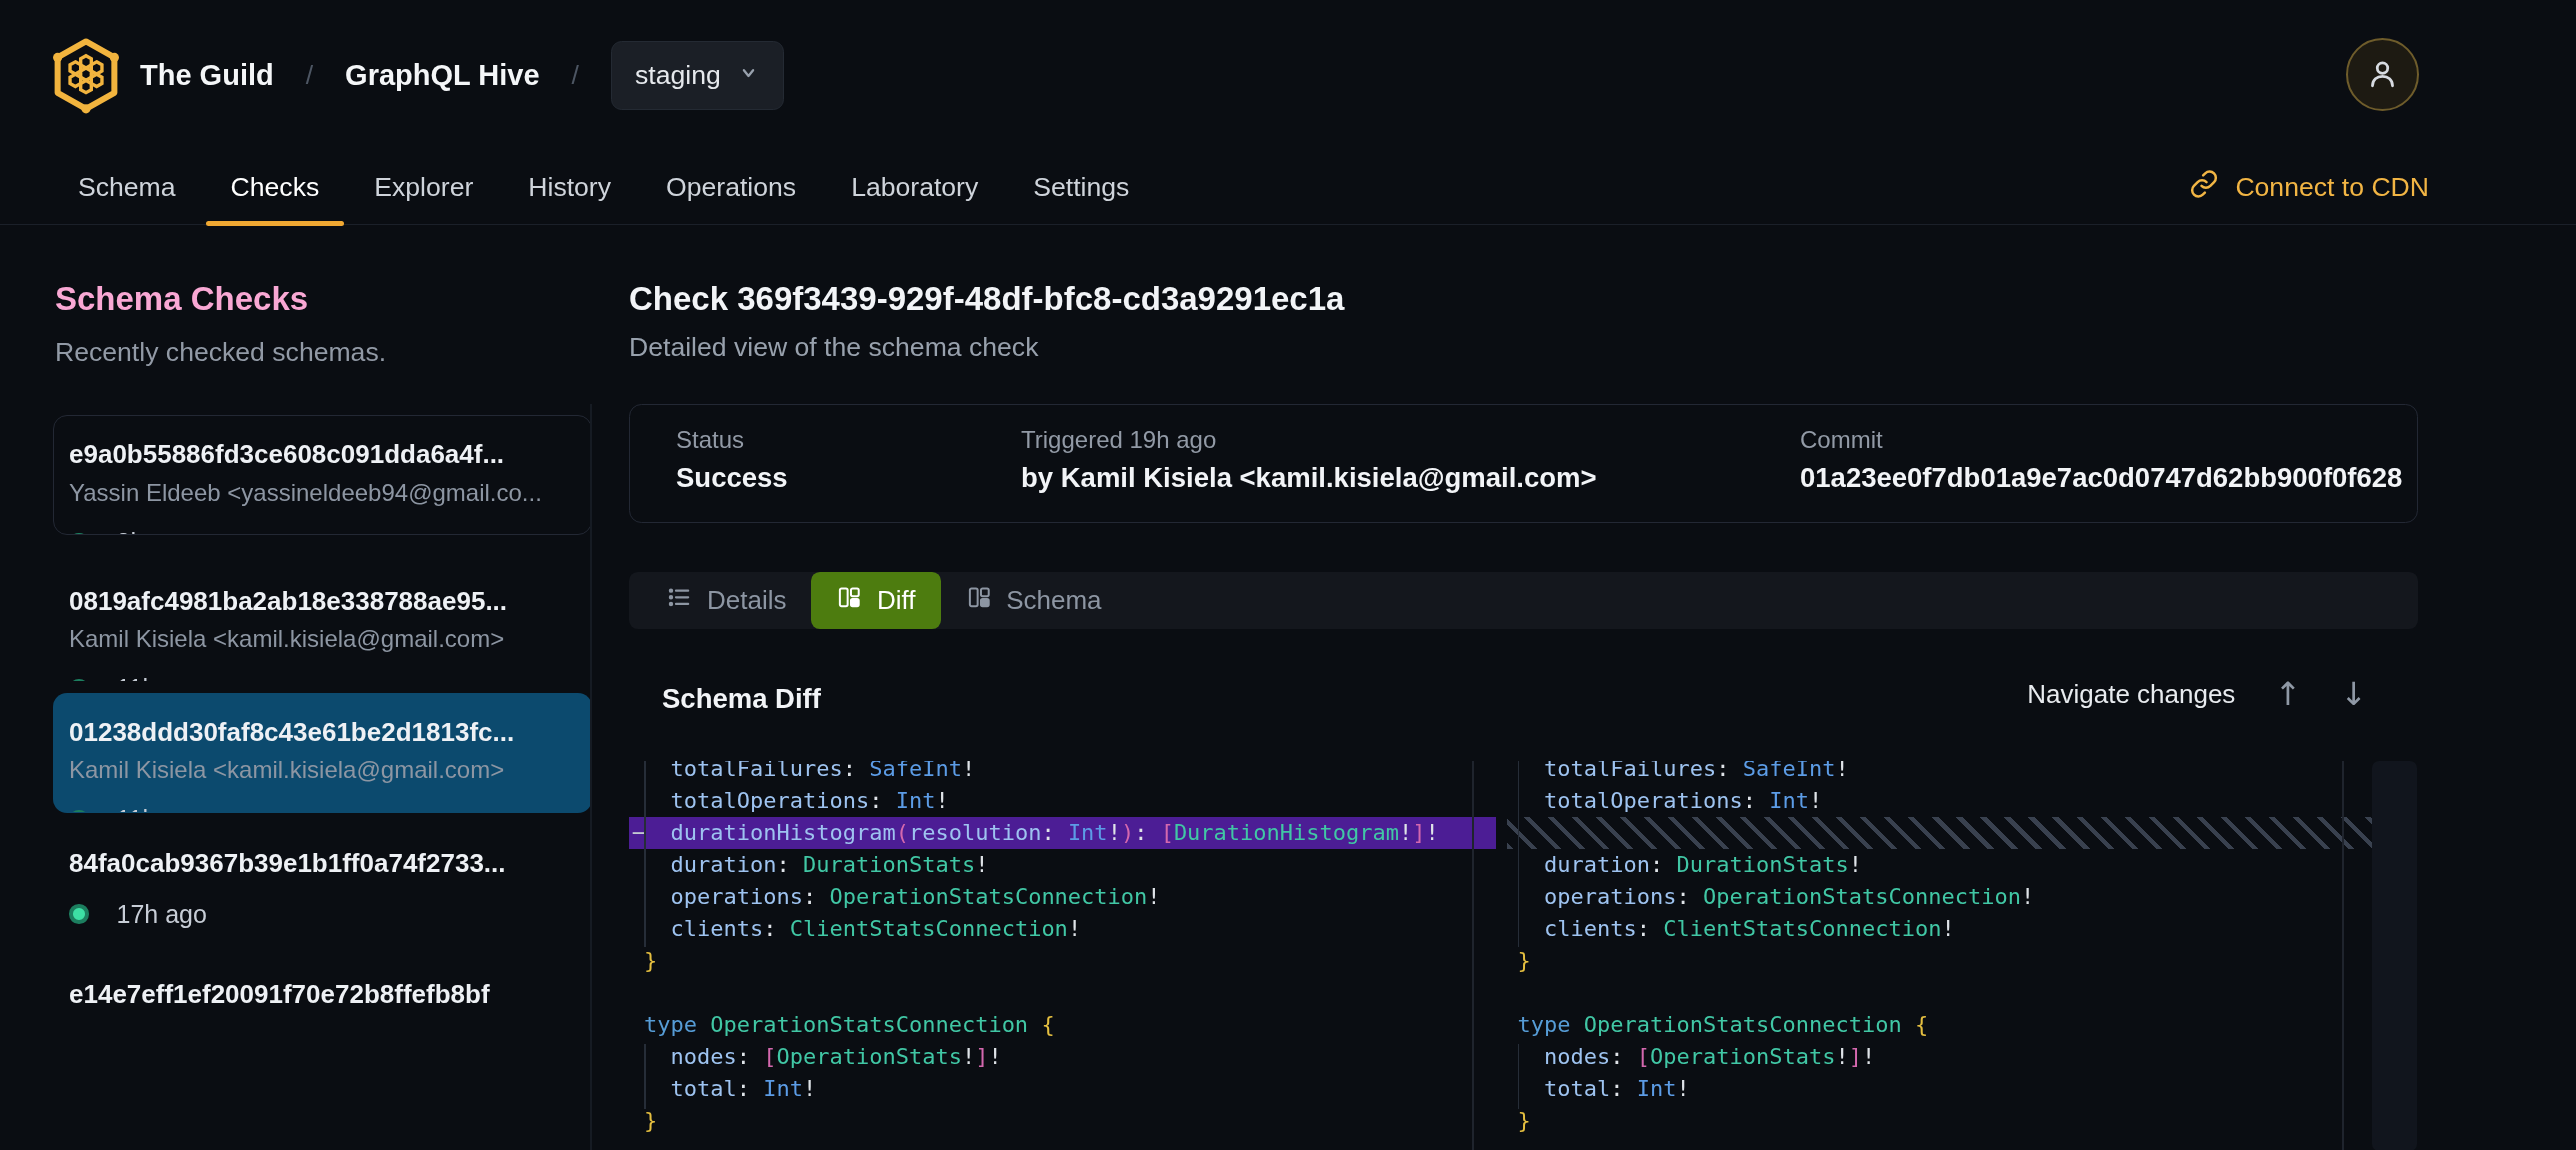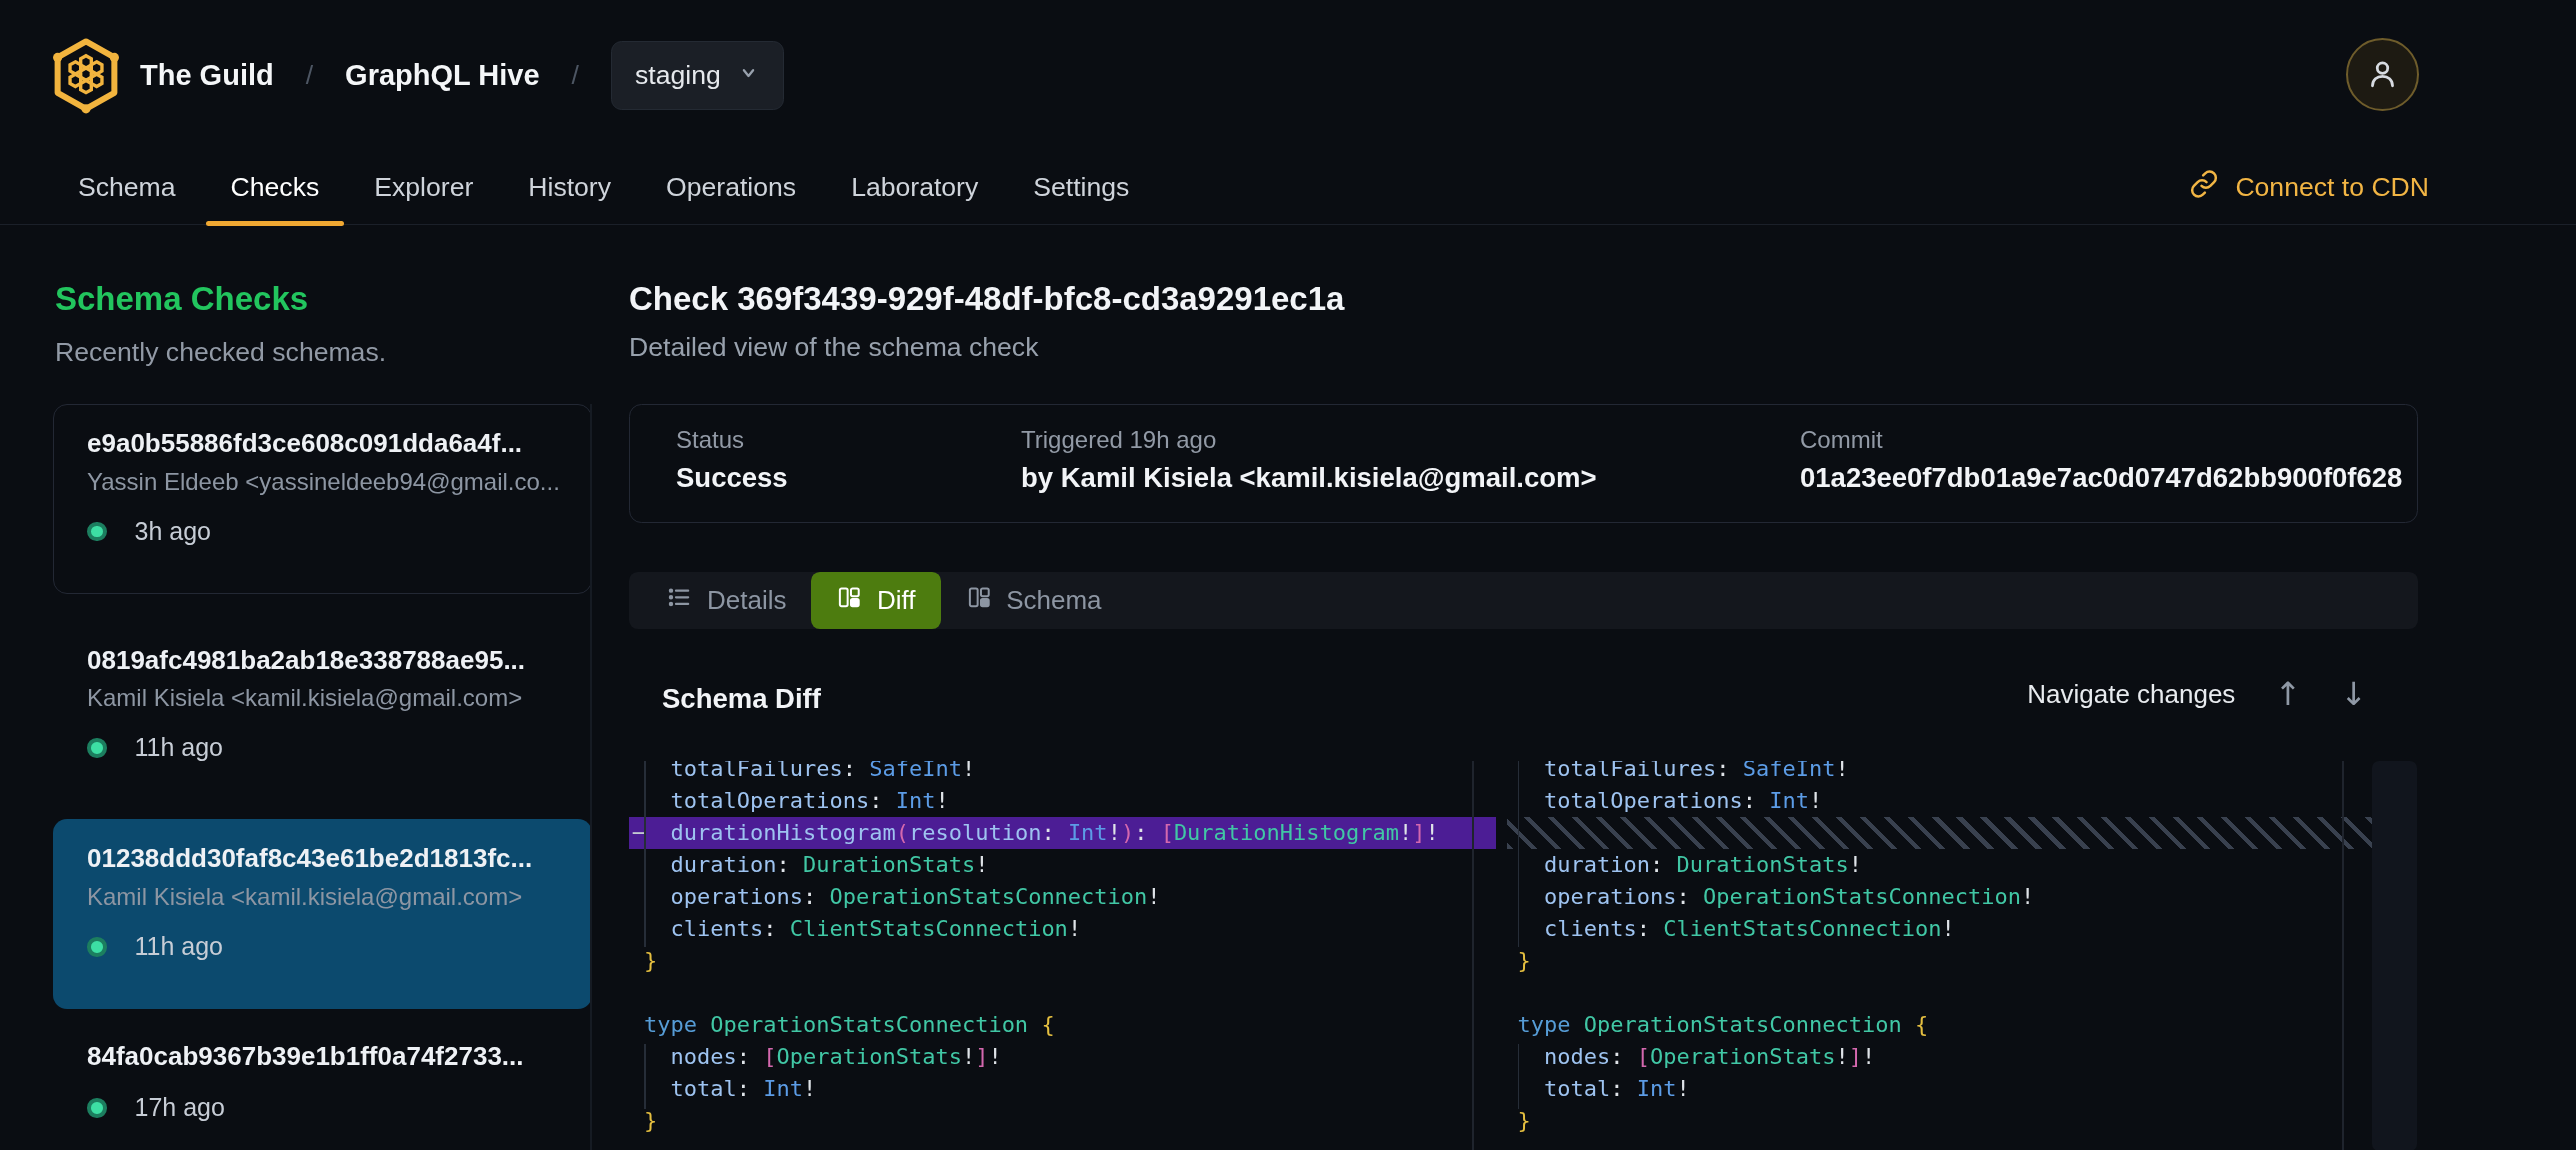--- a/index.html
+++ b/index.html
@@ -25,25 +25,25 @@
     cursor:pointer;
   }
   
   .nav-row { position:absolute; left:0; top:151px; width:2576px; height:74px; border-bottom:1.8px solid #1b2029; }
   .nav-tabs { position:absolute; left:78px; top:0; height:73px; display:flex; gap:55px; }
   .nav-tab { position:relative; display:flex; align-items:center; height:100%; font-size:26.6px; color:#cfd4db; cursor:pointer; }
   .nav-tab.active { color:#ffffff; font-weight:500; }
   .nav-tab.active::after { content:""; position:absolute; left:-25px; right:-25px; bottom:-1.8px; height:5.3px; border-radius:3.5px; background:#f0a832; }
   .cdn-link { position:absolute; right:147px; top:0; height:73px; display:flex; align-items:center; gap:16px; font-size:26.6px; color:#f2b544; cursor:pointer; }
   
-  .sb-title { position:absolute; left:55px; top:280px; font-size:33px; font-weight:700; color:#22c55e; }
+  .sb-title { position:absolute; left:55px; top:280px; font-size:33px; font-weight:700; color:#f9a8d4; }
   .sb-sub   { position:absolute; left:55px; top:337px; font-size:26.6px; color:#929aa6; }
   .sb-list  { position:absolute; left:53px; top:404px; width:539px; }
   .sb-divider { position:absolute; left:590px; top:404px; width:1.8px; height:746px; background:#161b23; }
-  .check-item { position:relative; height:190px; padding:23px 33px; border:1.8px solid transparent; border-radius:14px; cursor:pointer; overflow:hidden; }
+  .check-item { position:relative; height:120px; padding:23px 15px; border:1.8px solid transparent; border-radius:14px; cursor:pointer; overflow:hidden;margin-top:11px; }
   .check-item.v-outlined { border-color:#232834; }
   .check-item.v-selected { background:#0c4a6e; }
   .check-item:nth-child(1) { margin-bottom:26.6px; }
   .check-item:nth-child(2) { margin-bottom:8.9px; }
   .check-item:nth-child(3) { margin-bottom:8px; }
   .ci-hash   { font-size:26px; font-weight:600; color:#eef1f5; white-space:nowrap; overflow:hidden; }
   .ci-author { margin-top:8.9px; font-size:24px; color:#8d96a3; white-space:nowrap; overflow:hidden; }
   .ci-meta   { margin-top:21px; display:flex; align-items:center; gap:28px; }
   .dot { width:19.5px; height:19.5px; border-radius:50%; background:#3ddfa4; border:4.4px solid #1c7e5f; }
   .ci-time { font-size:25px; color:#c7cdd6; }

